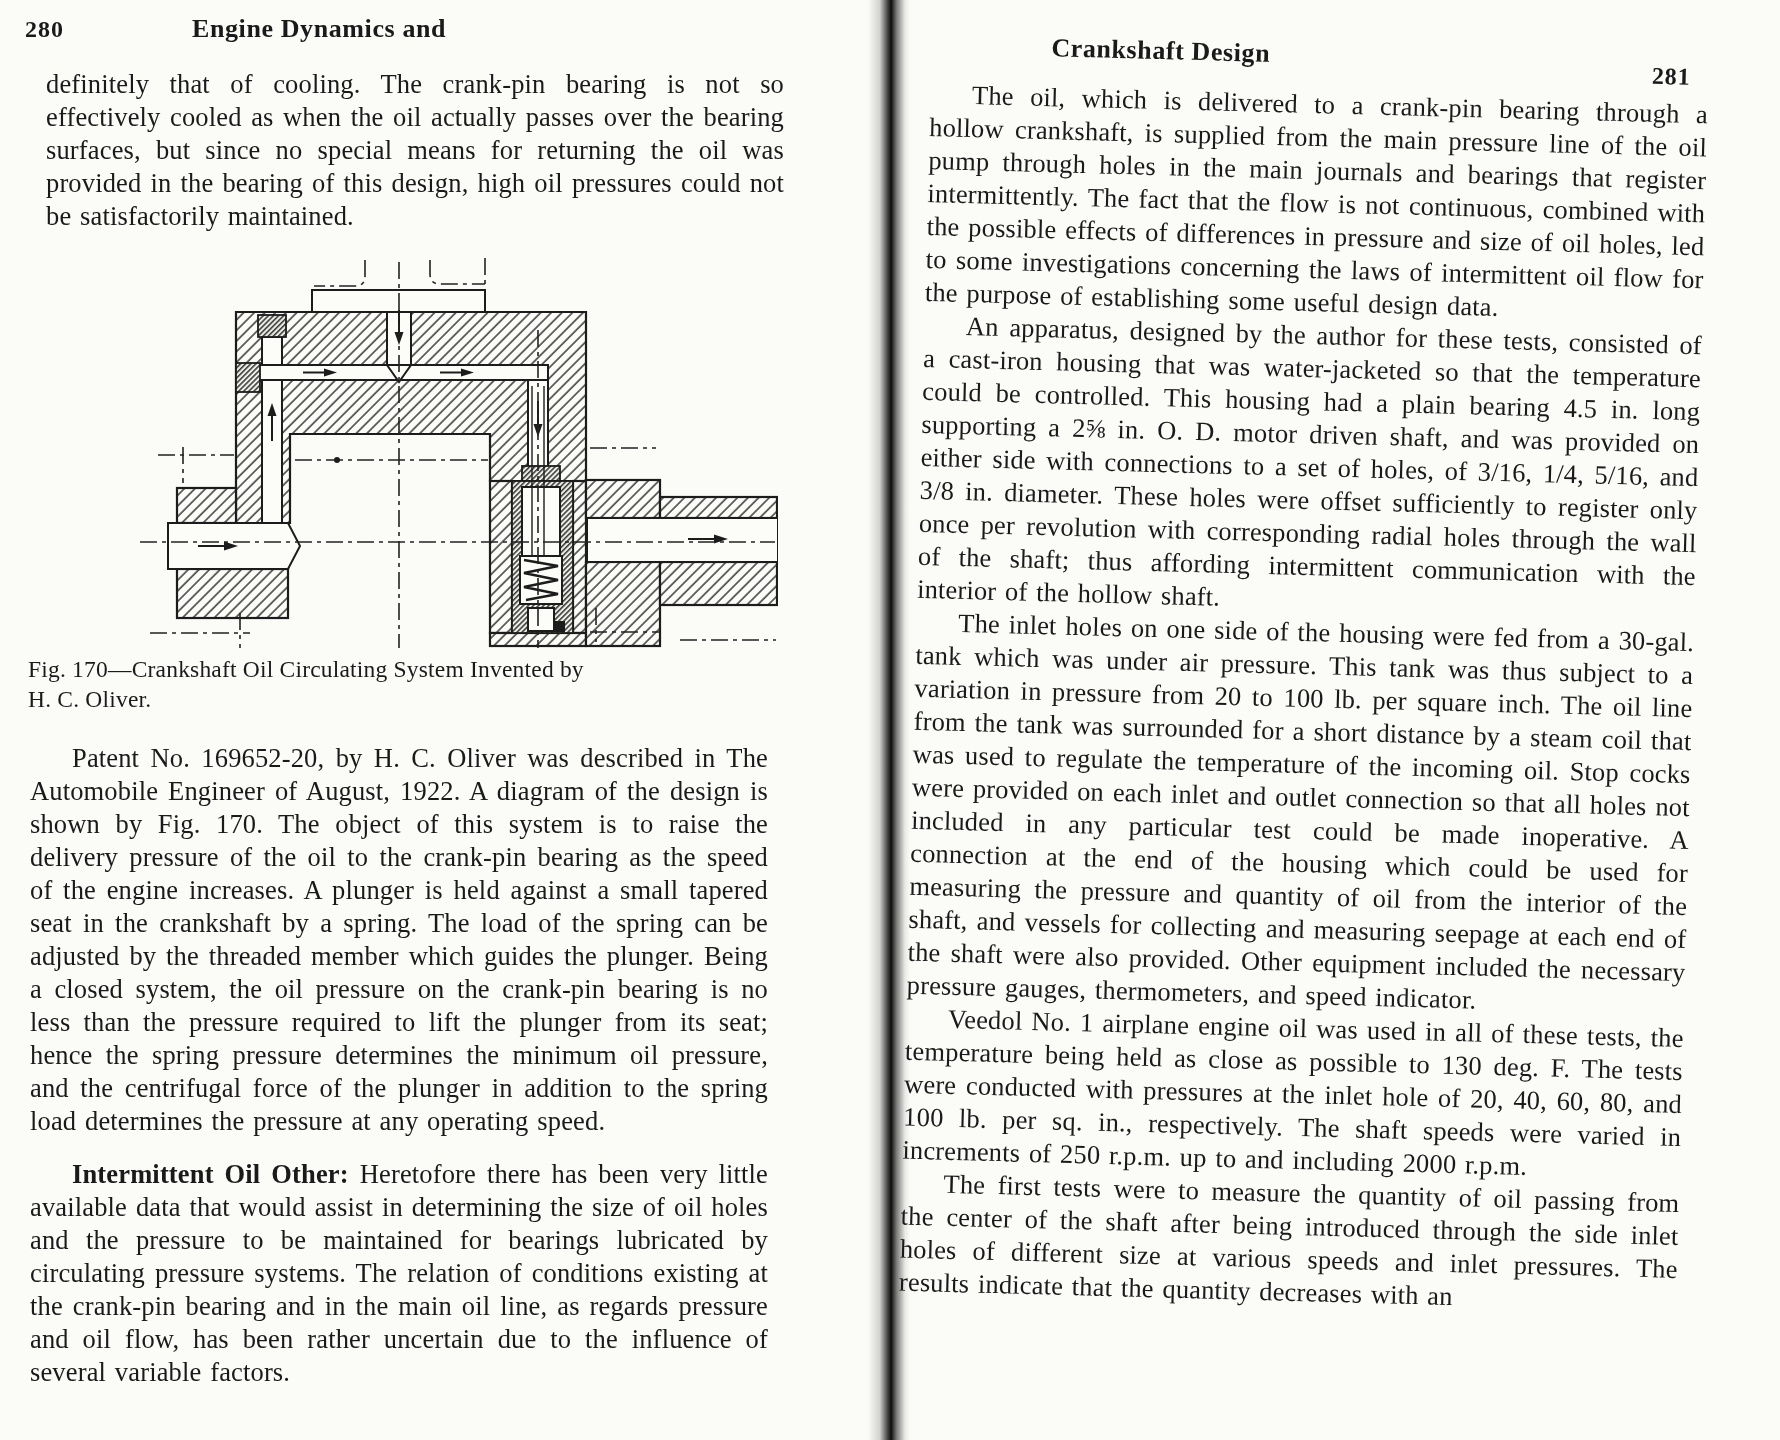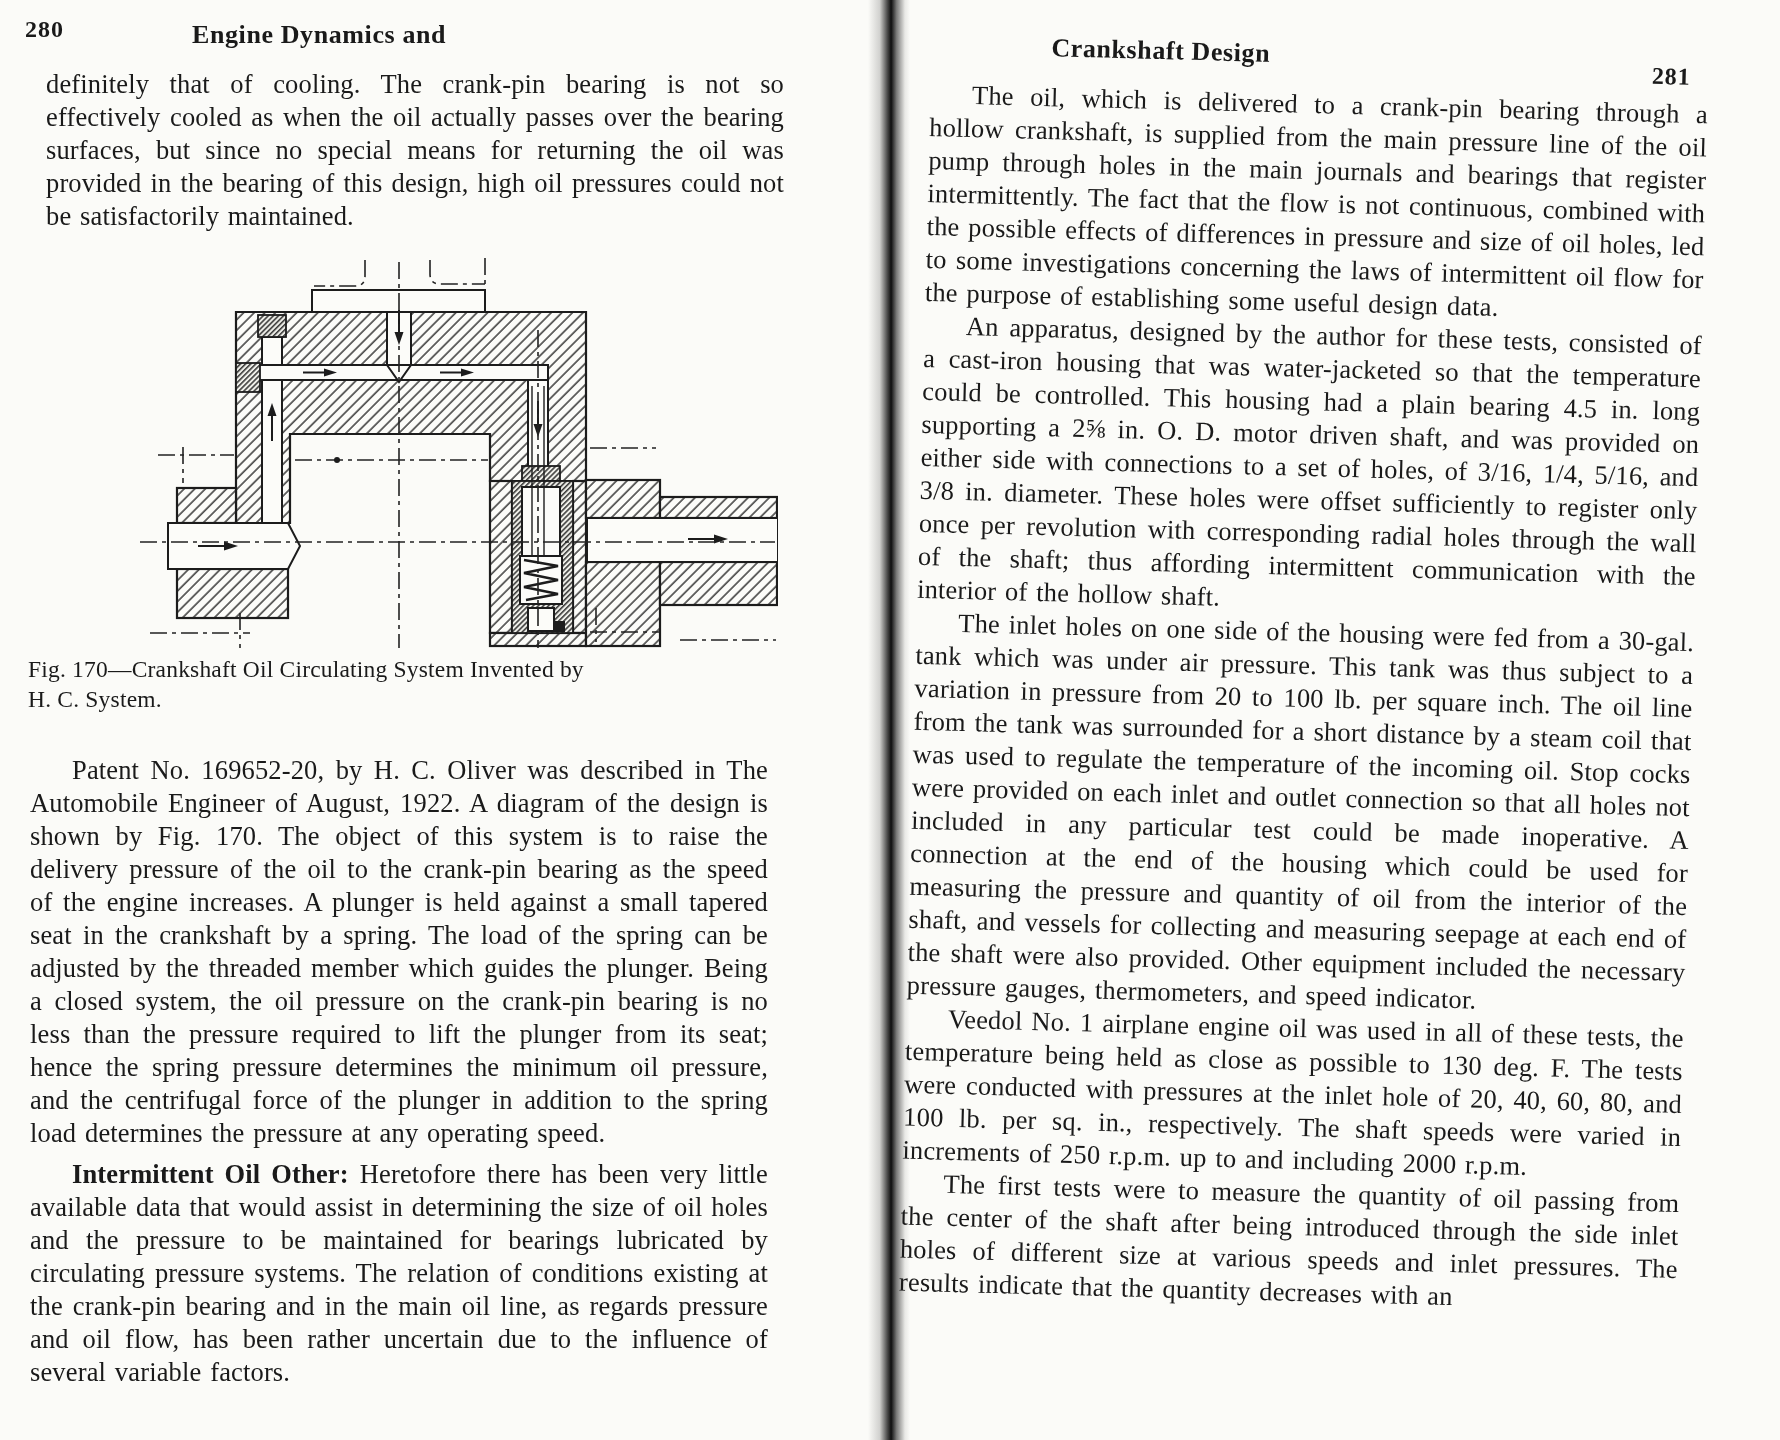--- a/index.html
+++ b/index.html
@@ -11,32 +11,32 @@
   }
   
   .page{position:absolute;top:0;height:1440px;}
   #page-left{left:0;width:870px;}
   #page-right-wrap{left:932px;top:22px;width:790px;position:absolute;
     transform:rotate(1.5deg);transform-origin:0 0;}
   
   .pageno{font-size:24px;font-weight:bold;letter-spacing:1px;}
   .runhead{font-size:26px;font-weight:bold;letter-spacing:0.6px;}
   #lp-no{position:absolute;left:25px;top:16px;text-align:right;}
-  #lp-head{position:absolute;left:192px;top:20px;}
+  #lp-head{position:absolute;left:192px;top:14px;}
   #rp-head{position:absolute;left:120px;top:8px;}
   #rp-no{position:absolute;right:30px;top:22px;}
   
   .para{
     font-size:26.5px;line-height:33px;text-align:justify;
     word-spacing:2px;letter-spacing:0.15px;margin:0;
   }
   .indent{text-indent:42px;}
   #page-left .block{position:absolute;left:30px;width:738px;}
   #lp-p1{top:68px;margin-left:16px;}
-  #lp-p2{top:742px;margin-top:12px;}
+  #lp-p2{top:742px;}
   #lp-p3{top:1158px;}
   #rp-body{position:relative;padding-top:56px;width:778px;}
   #rp-body .para{line-height:33px;}
   .lead{font-weight:bold;}
   
   #fig-caption{position:absolute;left:28px;top:654px;width:692px;
     font-size:23.5px;line-height:30px;letter-spacing:0.2px;}
   
   #gutter{
     position:absolute;left:868px;top:0;width:42px;height:1440px;
@@ -159,21 +159,21 @@
       <line x1="22" y1="397" x2="122" y2="397"></line>
       <line x1="462" y1="396" x2="532" y2="396"></line>
       <path d="M468,372 V406"></path>
       <line x1="552" y1="404" x2="648" y2="404"></line>
     </g>
     <circle class="ink" cx="209" cy="224" r="3"></circle>
   </svg>
 
   <div id="fig-caption">
     <div>Fig. 170—Crankshaft Oil Circulating System Invented by</div>
-    <div>H. C. System.</div>
+    <div>H. C. Oliver.</div>
   </div>
 
   <p class="para block indent" id="lp-p2">Patent No. 169652-20, by H. C. Oliver was described in The Automobile Engineer of August, 1922. A diagram of the design is shown by Fig. 170. The object of this system is to raise the delivery pressure of the oil to the crank-pin bearing as the speed of the engine increases. A plunger is held against a small tapered seat in the crankshaft by a spring. The load of the spring can be adjusted by the threaded member which guides the plunger. Being a closed system, the oil pressure on the crank-pin bearing is no less than the pressure required to lift the plunger from its seat; hence the spring pressure determines the minimum oil pressure, and the centrifugal force of the plunger in addition to the spring load determines the pressure at any operating speed.</p>
 
   <p class="para block indent" id="lp-p3"><span class="lead">Intermittent Oil Other:</span>
     <span>Heretofore there has been very little available data that would assist in determining the size of oil holes and the pressure to be maintained for bearings lubricated by circulating pressure systems. The relation of conditions existing at the crank-pin bearing and in the main oil line, as regards pressure and oil flow, has been rather uncertain due to the influence of several variable factors.</span></p>
 </div>
 
 <div id="gutter"></div>
 

